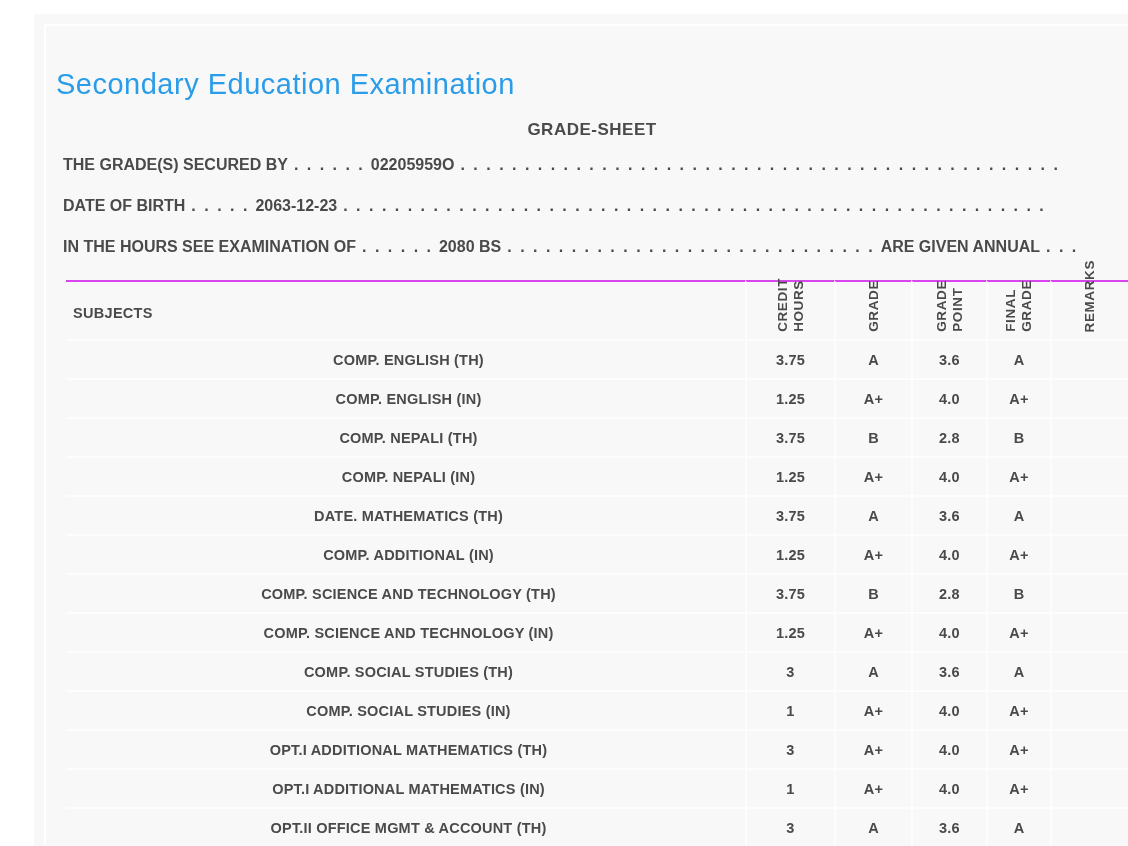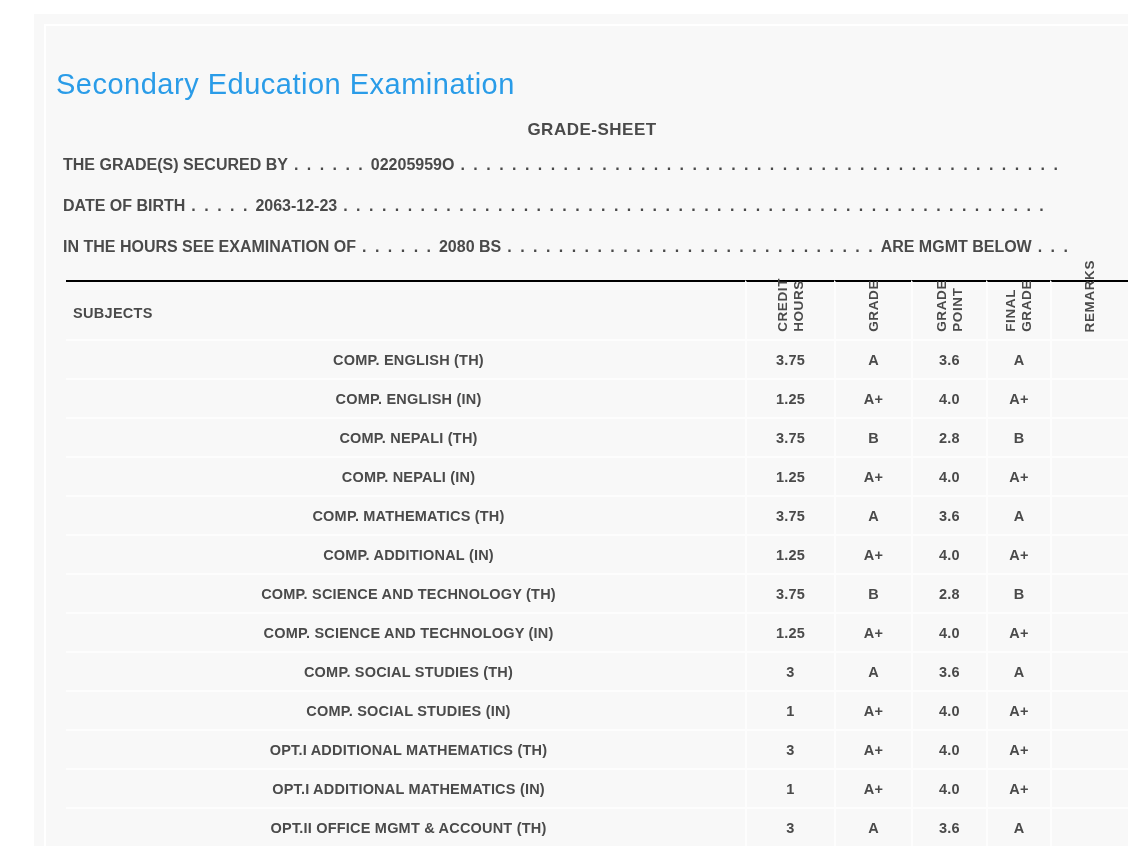--- a/index.html
+++ b/index.html
@@ -65,21 +65,21 @@
   }
   col.c-subjects { width: auto; }
   col.c-credit   { width: 89px; }
   col.c-grade    { width: 77px; }
   col.c-gpoint   { width: 75px; }
   col.c-final    { width: 64px; }
   col.c-remarks  { width: 78px; }
 
   th, td { box-sizing: border-box; font-weight: 700; color: #4a4a4a; }
 
-  tr.header-row th { height: 59px; border-top: 2px solid #000000; margin-left: 48px; }
+  tr.header-row th { height: 59px; border-top: 2px solid #d946ef; margin-left: 48px; }
   th.subjects-h {
     text-align: left;
     vertical-align: middle;
     padding: 4px 0 0 7px;
     font-size: 14.5px;
     letter-spacing: 0.3px;
   }
   th.rot {
     position: relative;
     border-left: 2px solid #fdfdfd;
@@ -118,21 +118,21 @@
       <h2 class="page-subtitle">GRADE-SHEET</h2>
 
       <div class="info-lines">
         <div class="info-line">
           <span>THE GRADE(S) SECURED BY</span><span class="dots">. . . . . .</span><span>02205959O</span><span class="dots">. . . . . . . . . . . . . . . . . . . . . . . . . . . . . . . . . . . . . . . . . . . . . . .</span>
         </div>
         <div class="info-line">
           <span>DATE OF BIRTH</span><span class="dots">. . . . .</span><span>2063-12-23</span><span class="dots">. . . . . . . . . . . . . . . . . . . . . . . . . . . . . . . . . . . . . . . . . . . . . . . . . . . . . . .</span>
         </div>
         <div class="info-line">
-          <span>IN THE HOURS SEE EXAMINATION OF</span><span class="dots">. . . . . .</span><span>2080 BS</span><span class="dots">. . . . . . . . . . . . . . . . . . . . . . . . . . . . .</span><span>ARE MGMT BELOW</span><span class="dots">. . .</span>
+          <span>IN THE HOURS SEE EXAMINATION OF</span><span class="dots">. . . . . .</span><span>2080 BS</span><span class="dots">. . . . . . . . . . . . . . . . . . . . . . . . . . . . .</span><span>ARE GIVEN ANNUAL</span><span class="dots">. . .</span>
         </div>
       </div>
 
       <table class="grades">
         <colgroup>
           <col class="c-subjects">
             <col class="c-credit">
             <col class="c-grade">
             <col class="c-gpoint">
             <col class="c-final">
@@ -186,21 +186,21 @@
         </tr>
         <tr>
           <td class="subject">COMP. NEPALI (IN)</td>
           <td class="val">1.25</td>
           <td class="val">A+</td>
           <td class="val">4.0</td>
           <td class="val">A+</td>
           <td class="val"></td>
         </tr>
         <tr>
-          <td class="subject">COMP. MATHEMATICS (TH)</td>
+          <td class="subject">DATE. MATHEMATICS (TH)</td>
           <td class="val">3.75</td>
           <td class="val">A</td>
           <td class="val">3.6</td>
           <td class="val">A</td>
           <td class="val"></td>
         </tr>
         <tr>
           <td class="subject">COMP. ADDITIONAL (IN)</td>
           <td class="val">1.25</td>
           <td class="val">A+</td>

